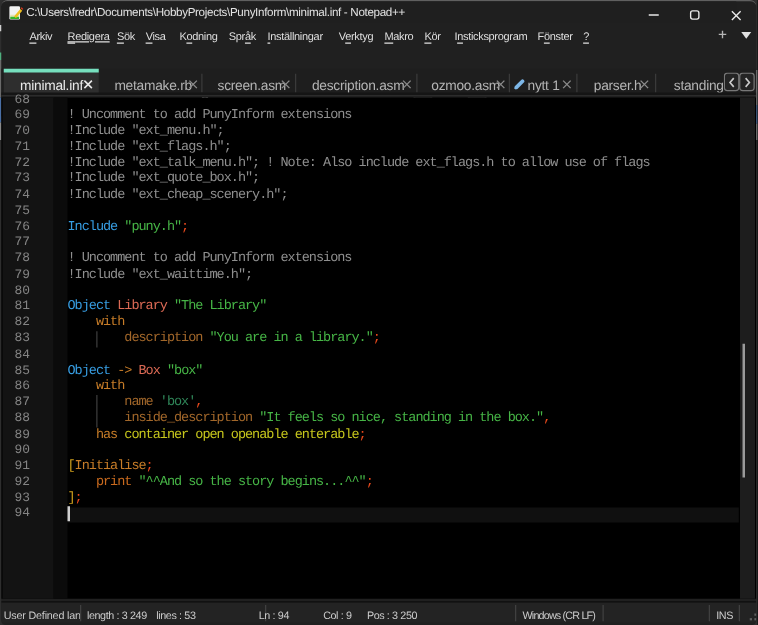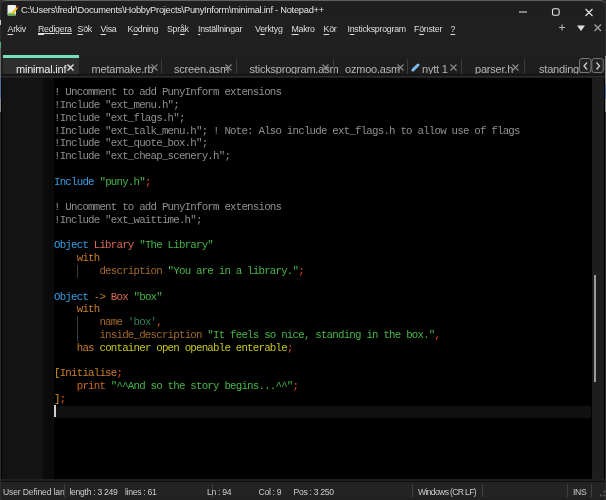--- a/index.html
+++ b/index.html
@@ -5,21 +5,21 @@
 html,body{margin:0;padding:0;}
 body{width:606px;height:500px;position:relative;overflow:hidden;background:#2b2b2b;
      font-family:"Liberation Sans",sans-serif;}
 .abs{position:absolute;}
 #win{position:absolute;left:1px;right:1px;top:0;bottom:0;background:#202020;
      border-radius:5px 5px 4px 4px;overflow:hidden;border-top:1px solid #606060;}
 
 #title{position:absolute;left:0;top:0;right:16px;height:17px;background:#1f1f1f;}
 #titletext{position:absolute;left:20px;top:4px;font-size:9.3px;color:#e3e3e3;letter-spacing:-0.26px;white-space:pre;}
 
-#menu{position:absolute;left:0;top:17px;right:0;height:19px;background:#202020;}
+#menu{position:absolute;left:16px;top:17px;right:0;height:19px;background:#202020;}
 .mi{position:absolute;top:6px;font-size:8.8px;color:#dfdfdf;white-space:pre;letter-spacing:-0.25px;}
 .mi u{text-decoration:underline;text-underline-offset:1.5px;}
 
 #tools{position:absolute;left:0;top:36px;right:0;height:18px;background:#202020;margin-top:38px;}
 
 #tabs{position:absolute;left:0;top:54px;right:0;height:23px;background:#1e1e1e;}
 .tabtxt{position:absolute;top:7.5px;font-size:11px;color:#b4b4b4;white-space:pre;letter-spacing:-0.2px;}
 .tabsep{position:absolute;top:4px;height:15px;width:1px;background:#3a3a3a;}
 
 #editor{position:absolute;left:0;top:77px;right:0;height:401px;background:#000;}
@@ -241,21 +241,21 @@
         <path d="M1.5 1.5 l6 6 m0 -6 l-6 6" stroke="#8a8a8a" stroke-width="1.1"></path>
       </svg>
   <div class="tabsep" style="left:159.5px;"></div>
 
   <div class="tabtxt" style="left:173px;">screen.asm</div>
   <svg class="abs" style="left:222.5px;top:8px;" width="9" height="9">
         <path d="M1.5 1.5 l6 6 m0 -6 l-6 6" stroke="#8a8a8a" stroke-width="1.1"></path>
       </svg>
   <div class="tabsep" style="left:234.5px;"></div>
 
-  <div class="tabtxt" style="left:248.5px;">sticksprogram.asm</div>
+  <div class="tabtxt" style="left:248.5px;">description.asm</div>
   <svg class="abs" style="left:319.5px;top:8px;" width="9" height="9">
         <path d="M1.5 1.5 l6 6 m0 -6 l-6 6" stroke="#8a8a8a" stroke-width="1.1"></path>
       </svg>
   <div class="tabsep" style="left:331.5px;"></div>
 
   <div class="tabtxt" style="left:344px;text-align:center;">ozmoo.asm</div>
   <svg class="abs" style="left:394.5px;top:8px;" width="9" height="9">
         <path d="M1.5 1.5 l6 6 m0 -6 l-6 6" stroke="#8a8a8a" stroke-width="1.1"></path>
       </svg>
   <div class="tabsep" style="left:405.5px;"></div>
@@ -284,37 +284,38 @@
     <path d="M8 4.5 L5 8 L8 11.5" stroke="#ccc" stroke-width="1.3" fill="none"></path>
     <path d="M17.5 4.5 L20.5 8 L17.5 11.5" stroke="#ccc" stroke-width="1.3" fill="none"></path>
   </svg>
  <div class="abs" style="left:0;right:0;top:19px;height:1.6px;background:#151515;"></div>
   <div class="abs" style="left:0;right:0;top:20.6px;height:1.9px;background:#2b2b2b;"></div>
  </div>
 
  <div id="editor">
   <div id="margin"></div>
   <div id="fold"></div>
+  <div id="lines">68<br>69<br>70<br>71<br>72<br>73<br>74<br>75<br>76<br>77<br>78<br>79<br>80<br>81<br>82<br>83<br>84<br>85<br>86<br>87<br>88<br>89<br>90<br>91<br>92<br>93<br>94</div>
 
   <div class="abs" style="left:53px;top:327.5px;right:14px;height:12.8px;background:#101010;"></div>
   <div id="code"><div>​</div><div><span class="cG">! Uncomment to add PunyInform extensions</span></div><div><span class="cG">!Include "ext_menu.h";</span></div><div><span class="cG">!Include "ext_flags.h";</span></div><div><span class="cG">!Include "ext_talk_menu.h"; ! Note: Also include ext_flags.h to allow use of flags</span></div><div><span class="cG">!Include "ext_quote_box.h";</span></div><div><span class="cG">!Include "ext_cheap_scenery.h";</span></div><div>​</div><div><span class="cB">Include</span><span> </span><span class="cg">"puny.h"</span><span class="cR">;</span></div><div>​</div><div><span class="cG">! Uncomment to add PunyInform extensions</span></div><div><span class="cG">!Include "ext_waittime.h";</span></div><div>​</div><div><span class="cB">Object</span><span> </span><span class="cS">Library</span><span> </span><span class="cg">"The Library"</span></div><div><span>    </span><span class="cO">with</span></div><div><span>        </span><span class="cb">description</span><span> </span><span class="cg">"You are in a library."</span><span class="cR">;</span></div><div>​</div><div><span class="cB">Object</span><span> </span><span class="cO">-&gt;</span><span> </span><span class="cS">Box</span><span> </span><span class="cg">"box"</span></div><div><span>    </span><span class="cO">with</span></div><div><span>        </span><span class="cb">name</span><span> </span><span class="cd">'box'</span><span class="cR">,</span></div><div><span>        </span><span class="cb">inside_description</span><span> </span><span class="cg">"It feels so nice, standing in the box."</span><span class="cR">,</span></div><div><span>    </span><span class="cO">has</span><span> </span><span class="cY">container open openable enterable</span><span class="cR">;</span></div><div>​</div><div><span class="cK">[</span><span class="cO">Initialise</span><span class="cR">;</span></div><div><span>    </span><span class="cP">print</span><span> </span><span class="cg">"^^And so the story begins...^^"</span><span class="cR">;</span></div><div><span class="cK">]</span><span class="cR">;</span></div><div>​</div></div>
 
   <div class="abs" style="left:76px;top:187px;width:1px;height:12.8px;background:#3c3c3c;"></div>
   <div class="abs" style="left:76px;top:238.1px;width:1px;height:25.6px;background:#3c3c3c;"></div>
 
   <div class="abs" style="left:53px;top:327px;width:1.5px;height:12px;background:#cfcfcf;"></div>
   <div id="scroll"></div>
   <div id="thumb"></div>
  </div>
 
  <div id="status">
   <div class="st" style="left:2px;width:61px;overflow:hidden;letter-spacing:-0.15px;">User Defined lang</div>
   <div class="ssep" style="left:63px;"></div>
   <div class="st" style="left:68.5px;">length : 3 249</div>
-  <div class="st" style="left:124px;">lines : 61</div>
+  <div class="st" style="left:124px;">lines : 53</div>
   <div class="ssep" style="left:211px;"></div>
   <div class="st" style="left:206px;">Ln : 94</div>
   <div class="st" style="left:257.5px;">Col : 9</div>
   <div class="st" style="left:292.5px;">Pos : 3 250</div>
   <div class="ssep" style="left:410.5px;"></div>
   <div class="st" style="left:417px;letter-spacing:-0.65px;">Windows (CR LF)</div>
   <div class="ssep" style="left:480.5px;"></div>
   <div class="st" style="left:460px;margin-top:12px;">UTF-8</div>
   <div class="ssep" style="left:565.5px;"></div>
   <div class="st" style="left:572px;">INS</div>

